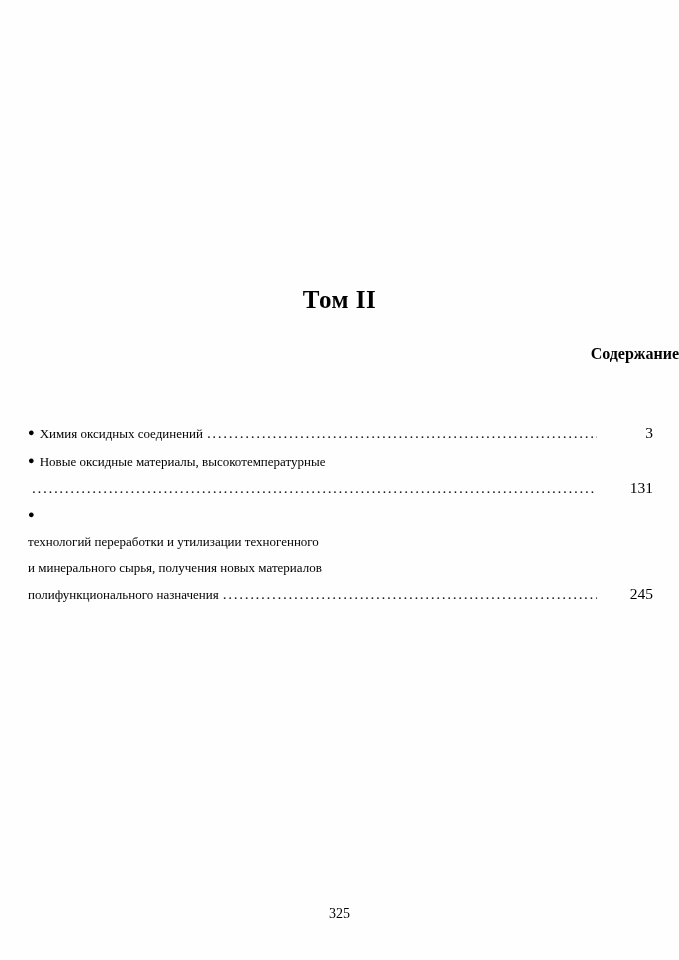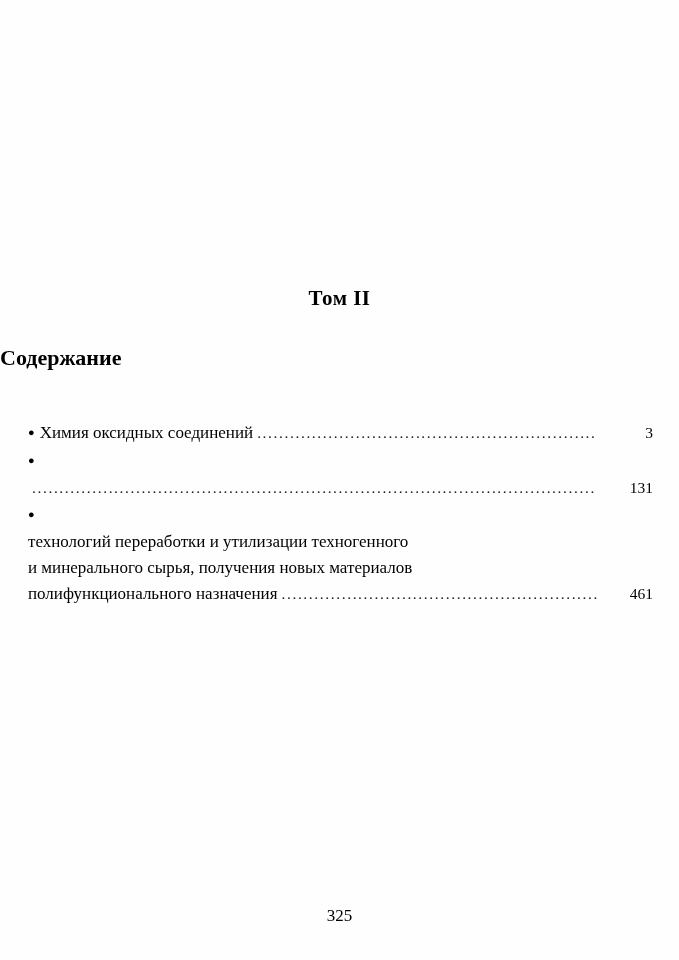--- a/index.html
+++ b/index.html
@@ -22,31 +22,31 @@
     width: 679px;
     height: 960px;
     background: #fefefe;
   }
   .volume-title {
     position: absolute;
     left: 0;
     top: 286px;
     width: 679px;
     text-align: center;
-    font-size: 21px;
+    font-size: 25px;
     font-weight: bold;
     letter-spacing: 0.5px;
   }
   .contents-title {
     position: absolute;
     left: 0;
     top: 345px;
     width: 679px;
-    text-align: left;
-    font-size: 22px;
+    text-align: right;
+    font-size: 16px;
     font-weight: bold;
   }
   .toc {
     position: absolute;
     left: 28px;
     top: 420px;
     width: 625px;
   }
   .toc-entry {
     position: relative;
@@ -60,21 +60,21 @@
     white-space: nowrap;
   }
   .bullet {
     font-size: 11px;
     line-height: 26px;
     margin-right: 5px;
     position: relative;
     top: -2px;
   }
   .entry-text {
-    font-size: 17px;
+    font-size: 13px;
   }
   .dots {
     flex: 1 1 auto;
     overflow: hidden;
     white-space: nowrap;
     font-size: 15.5px;
     letter-spacing: 1.6px;
     margin: 0 4px;
     color: #1a1a1a;
   }
@@ -93,21 +93,21 @@
   }
   .cont-line .entry-text {
     padding-left: 0;
   }
   .folio {
     position: absolute;
     left: 0;
     top: 906px;
     width: 679px;
     text-align: center;
-    font-size: 17px;
+    font-size: 14px;
   }
   .no-dots-pad {
     flex: 1 1 auto;
   }
 </style>
 </head>
 <body>
 
 <div class="page">
 
@@ -122,20 +122,21 @@
         <span class="bullet">●</span>
         <span class="entry-text">Химия оксидных соединений</span>
         <span class="dots">...........................................................................................................................</span>
         <span class="page-num">3</span>
       </div>
     </div>
 
     <div class="toc-entry">
       <div class="cont-line">
         <span class="bullet">●</span>
+        <span class="entry-text">Новые оксидные материалы, высокотемпературные</span>
         <span class="no-dots-pad"></span>
       </div>
       <div class="toc-line">
         <span class="dots">...........................................................................................................................</span>
         <span class="page-num">131</span>
       </div>
     </div>
 
     <div class="toc-entry">
       <div class="cont-line">
@@ -146,21 +147,21 @@
         <span class="entry-text">технологий переработки и утилизации техногенного</span>
         <span class="no-dots-pad"></span>
       </div>
       <div class="cont-line">
         <span class="entry-text">и минерального сырья, получения новых материалов</span>
         <span class="no-dots-pad"></span>
       </div>
       <div class="toc-line">
         <span class="entry-text">полифункционального назначения</span>
         <span class="dots">...........................................................................................................................</span>
-        <span class="page-num">461</span>
+        <span class="page-num">245</span>
       </div>
     </div>
 
   </div>
 
   <div class="folio">325</div>
 
 </div>
 
 </body></html>

